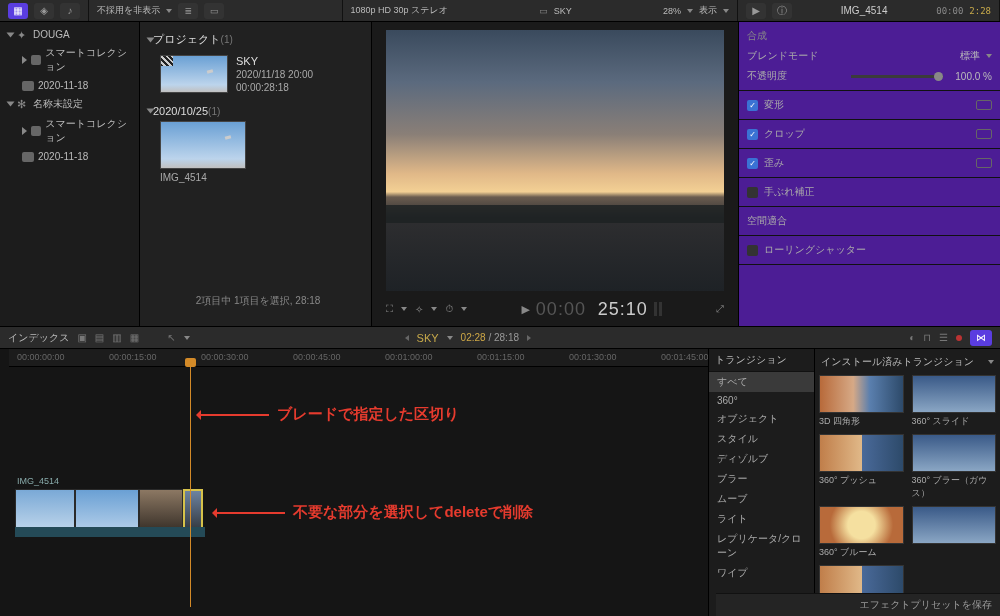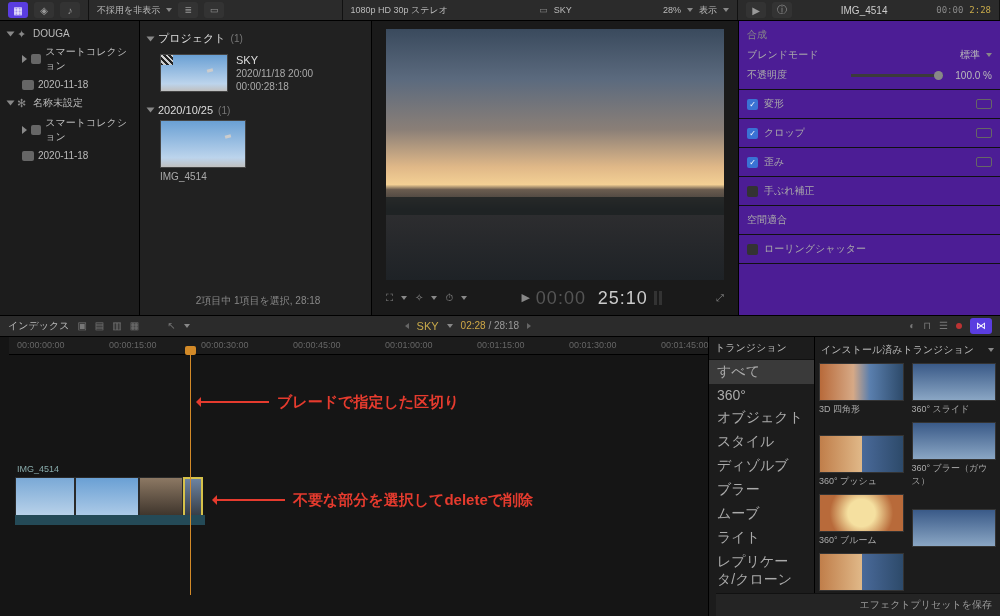--- a/index.html
+++ b/index.html
@@ -25,21 +25,21 @@
   .sb-row { display: flex; align-items: center; gap: 4px; padding: 3px 6px 3px 8px; color: #bbb; cursor: pointer; }
   .sb-row.sub { padding-left: 22px; }
   .tri { width: 0; height: 0; border-top: 4px solid transparent; border-bottom: 4px solid transparent; border-left: 5px solid #888; }
   .tri.down { transform: rotate(90deg); }
   .sb-icon { width: 12px; height: 10px; background: #666; border-radius: 2px; }
   .sb-icon.star { background: none; color: #888; font-size: 11px; line-height:10px; }
   .sb-icon.gear { background: none; color:#888; font-size:11px; line-height:10px; }
 
   
   .browser { width: 232px; background: #212121; border-right: 1px solid #000; padding: 6px 8px; }
-  .grp-head { display: flex; align-items: center; gap: 5px; padding: 4px 0; color: #ddd; font-size: 11px; }
+  .grp-head { display: flex; align-items: center; padding: 4px 0; color: #ddd; font-size: 11px; }
   .count { color: #777; font-size: 10px; }
   .proj-row { display: flex; gap: 8px; padding: 4px 0 8px 12px; }
   .thumb { width: 68px; height: 38px; background: linear-gradient(#6aa0d4 0%, #bcd4ec 80%, #c0c0c0 100%); position: relative; border:1px solid #444; }
   .slate { position:absolute;top:0;left:0;width:12px;height:10px; background: repeating-linear-gradient(45deg,#222,#222 2px,#ccc 2px,#ccc 4px); }
   .proj-meta { display: flex; flex-direction: column; gap: 2px; color: #aaa; font-size: 10px; }
   .proj-meta .ttl { color:#ddd; font-size:11px; }
   .clip-item { width: 90px; padding-left: 12px; }
   .clip-item .thumb { width: 86px; height: 48px; }
   .clip-item .cap { font-size:10px; color:#aaa; padding-top:3px; }
   .plane { position:absolute; right:14px; top:14px; width:6px;height:3px;background:#ccc; transform:rotate(-15deg);}
@@ -97,26 +97,26 @@
   .cseg .aud { position:absolute; bottom:0; left:0; right:0; height:10px; background:#244a57; }
 
   .anno { position:absolute; color:#e63b2e; font-size:15px; font-weight:600; display:flex; align-items:center; gap:8px; }
   .anno .arrow { width:70px; height:2px; background:#e63b2e; position:relative; }
   .anno .arrow:before { content:''; position:absolute; left:-8px; top:-4px; border:5px solid transparent; border-right-color:#e63b2e; }
 
   
   .trans-panel { width:292px; background:#1c1c1c; border-left:1px solid #000; display:flex; }
   .trans-cats { width:106px; border-right:1px solid #000; }
   .trans-cats .hd { padding:4px 6px; color:#bbb; font-size:10px; border-bottom:1px solid #111; }
-  .trans-cats .it { padding:3px 8px; color:#aaa; font-size:14px; cursor:pointer; }
+  .trans-cats .it { padding:3px 8px; color:#aaa; font-size:10px; cursor:pointer; }
   .trans-cats .it.sel { background:#3a3a3a; }
   .trans-grid { flex:1; padding:4px; overflow:hidden; }
   .trans-grid .hd { color:#bbb; font-size:10px; padding:2px 2px 6px; display:flex; justify-content:space-between; align-items:center; }
   .tg-items { display:grid; grid-template-columns: 1fr 1fr; gap:6px 8px; }
-  .tg-it { display:flex; flex-direction:column; gap:2px;justify-content:flex-end; }
+  .tg-it { display:flex; flex-direction:column; gap:2px; }
   .tg-thumb { width:100%; height:38px; background:linear-gradient(90deg,#b86a3a 0%, #d6a986 40%, #5a7fae 60%, #2d4a6a 100%); border:1px solid #333; }
   .tg-thumb.b { background:linear-gradient(180deg,#3a5a88 0%, #8aa6c4 100%); }
   .tg-thumb.c { background:linear-gradient(90deg,#c07e4a 0%, #e0b888 50%, #4a6a9a 50%, #2d4a6a 100%); }
   .tg-thumb.d { background:radial-gradient(circle,#f5e0a0 30%, #b86a3a 70%); }
   .tg-cap { font-size:9px; color:#aaa; }
 
   .chev { display:inline-block; width:0;height:0;border-top:3px solid transparent;border-bottom:3px solid transparent; }
   .chev.l { border-right:4px solid #666; }
   .chev.r { border-left:4px solid #666; }
   .chev.d { border-left:3px solid transparent;border-right:3px solid transparent;border-top:4px solid #888; border-bottom:none; }

